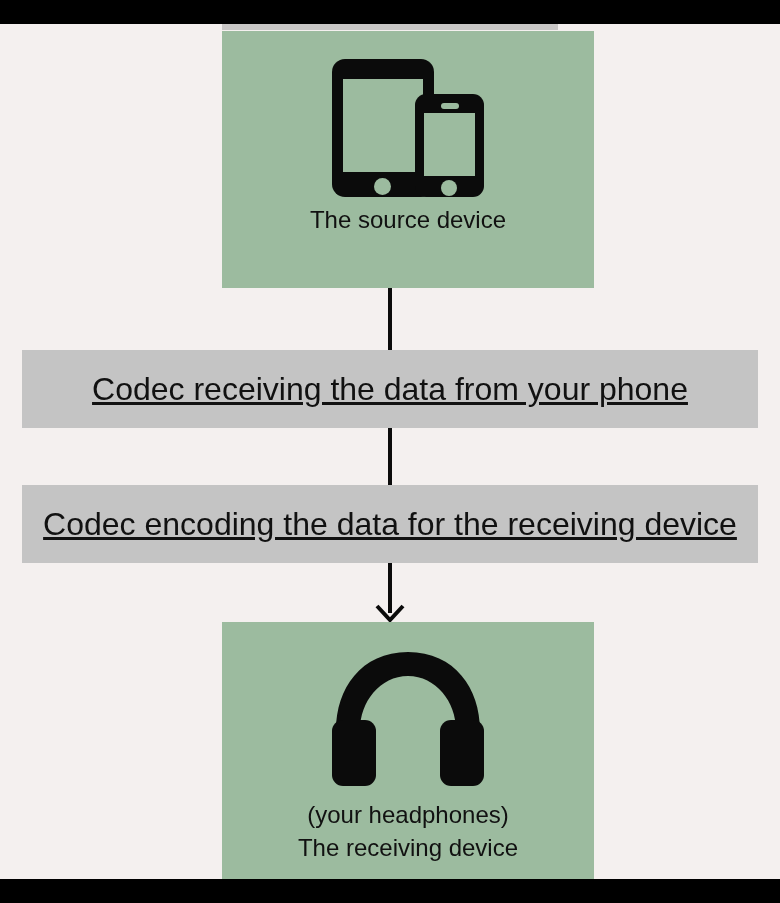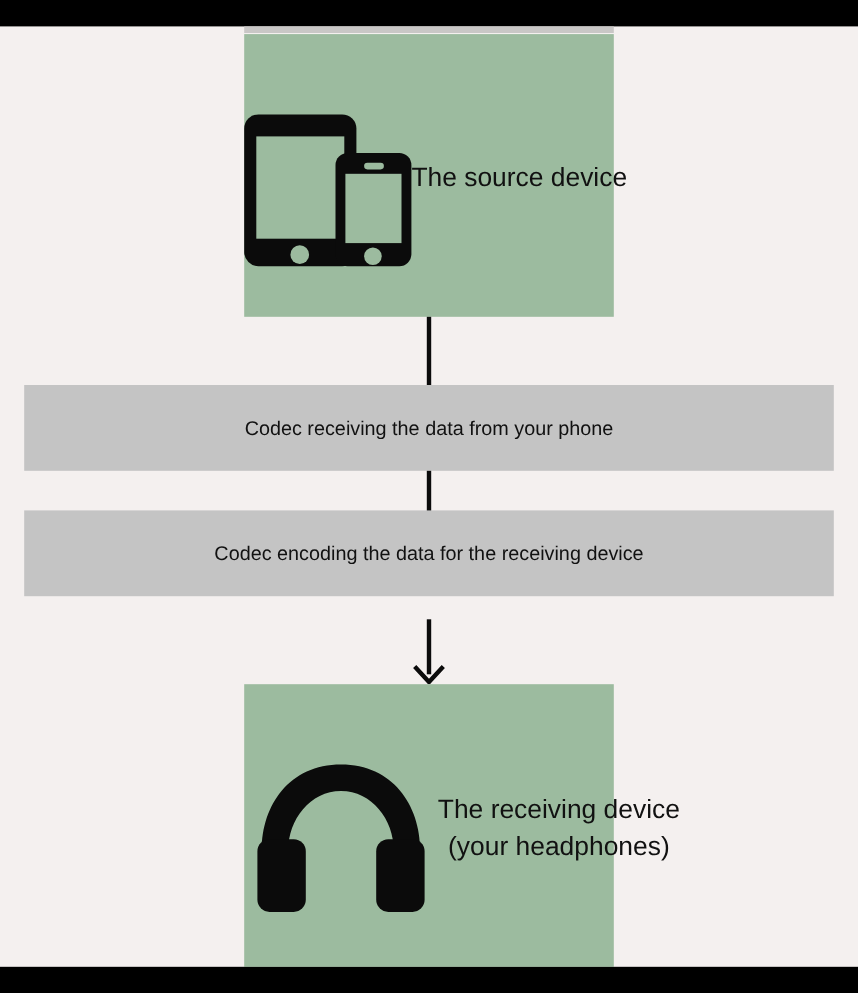--- a/index.html
+++ b/index.html
@@ -56,25 +56,25 @@
     left: 222px;
     top: 0px;
     width: 336px;
     height: 6px;
     background: #c9c7c6;
   }
 
   .green-card {
     position: absolute;
     left: 222px;
-    width: 336px;
+    width: 372px;
     background: #9cbb9f;
     box-sizing: border-box;
     display: flex;
-    flex-direction: row;
+    flex-direction: column;
     align-items: center;
     justify-content: flex-start;
   }
   .green-card.source {
     top: 7px;
     height: 257px;
   }
   .green-card.receiver {
     top: 598px;
     height: 257px;
@@ -113,28 +113,29 @@
     left: 22px;
     width: 736px;
     height: 78px;
     background: #c4c4c4;
     display: flex;
     align-items: center;
     justify-content: center;
     box-sizing: border-box;
   }
   .step-box.step-1 { top: 326px; }
-  .step-box.step-2 { top: 440px; }
+  .step-box.step-2 { top: 461px; }
 
   .step-label {
     color: #111111;
-    font-size: 18px;
+    font-size: 32px;
     line-height: 30px;
     white-space: nowrap;
     font-family: "Liberation Sans", sans-serif;
+    text-decoration: underline;
   }
 
   
   .connector {
     position: absolute;
     left: 388px;
     width: 4px;
     background: #0b0b0b;
   }
   .connector.c1 { top: 264px; height: 62px; }
@@ -266,22 +267,22 @@
 
     <div class="green-card receiver">
       <div class="icon-wrap headphone-icon-wrap">
         <svg width="176" height="146" viewBox="0 0 176 146">
           <path d="M88 6 C 41 6 16 43 16 84 L16 92 L40 92 L40 84 C40 56 60 30 88 30 C116 30 136 56 136 84 L136 92 L160 92 L160 84 C160 43 135 6 88 6 Z" fill="#0b0b0b"></path>
           <rect x="12" y="74" width="44" height="66" rx="11" fill="#0b0b0b"></rect>
           <rect x="120" y="74" width="44" height="66" rx="11" fill="#0b0b0b"></rect>
         </svg>
       </div>
       <div class="card-caption">
+        <span class="line">(your headphones)</span>
         <span class="line">The receiving device</span>
-        <span class="line">(your headphones)</span>
       </div>
     </div>
 
   </div>
 
   <div class="bar-bottom"></div>
 
 </div>
 
 </body></html>

